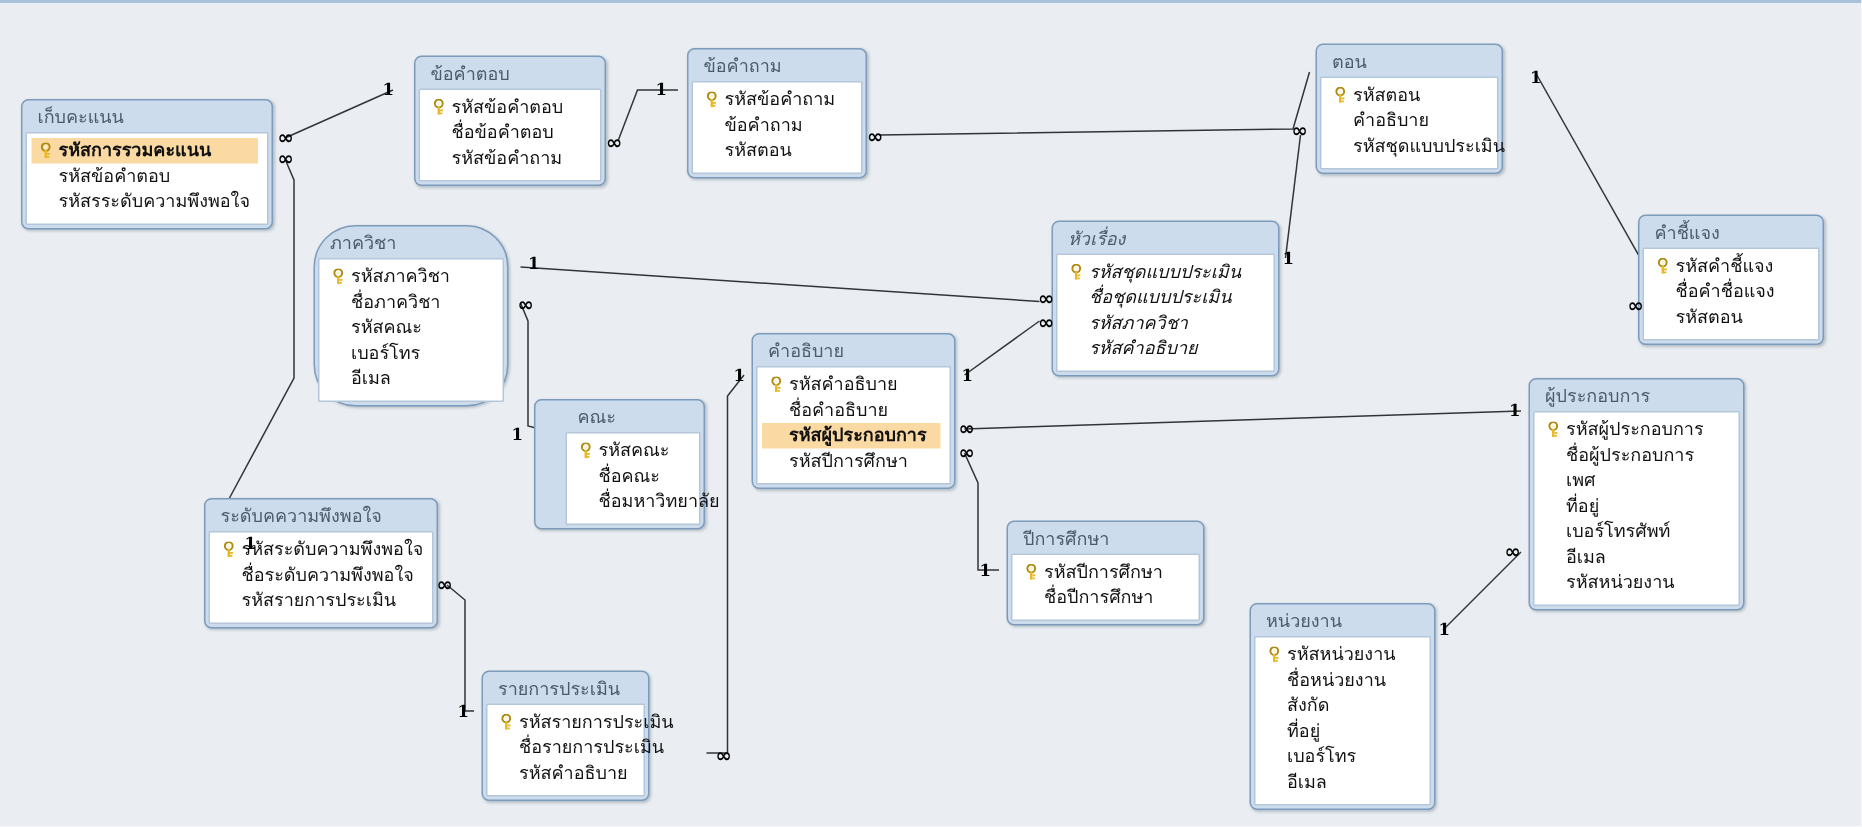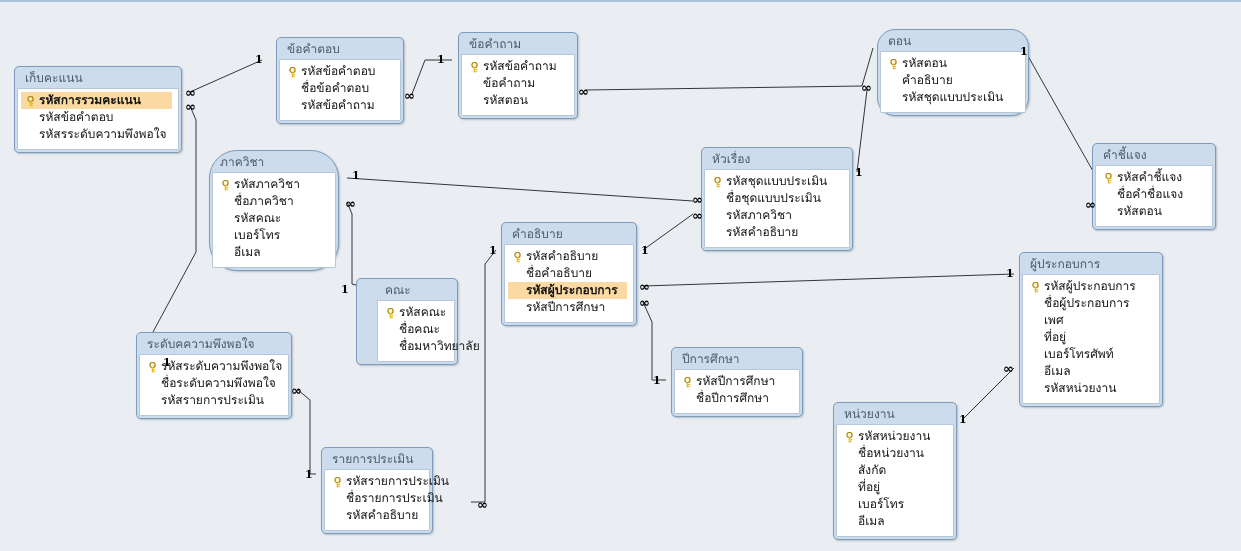--- a/index.html
+++ b/index.html
@@ -181,21 +181,21 @@
           <div class="fld">
             <span class="key"></span>
             <span class="fld-name">ข้อคำถาม</span>
           </div>
           <div class="fld">
             <span class="key"></span>
             <span class="fld-name">รหัสตอน</span>
           </div>
         </div>
       </div>
-      <div class="tbl" style="left: 877px; top: 27px; width: 152px; border-radius: 18px;">
+      <div class="tbl" style="left: 877px; top: 27px; width: 125px;">
         <div class="tbl-title">ตอน</div>
         <div class="tbl-body">
           <div class="fld">
             <span class="key"><svg width="9" height="11" viewBox="0 0 9 11" aria-hidden="true">
                 <circle cx="4.5" cy="3" r="2.6" fill="none" stroke="#b08a10" stroke-width="1.3"></circle>
                 <rect x="3.7" y="5" width="1.6" height="5.4" fill="#e8b820"></rect>
                 <rect x="5.3" y="7" width="2" height="1.2" fill="#e8b820"></rect>
                 <rect x="5.3" y="9" width="1.6" height="1.2" fill="#e8b820"></rect>
                 <circle cx="4.5" cy="3" r="1.2" fill="#fff5cc"></circle>
               </svg></span>
@@ -258,21 +258,21 @@
           <div class="fld">
             <span class="key"></span>
             <span class="fld-name">เบอร์โทร</span>
           </div>
           <div class="fld">
             <span class="key"></span>
             <span class="fld-name">อีเมล</span>
           </div>
         </div>
       </div>
-      <div class="tbl" style="left: 701px; top: 145px; width: 152px;">
+      <div class="tbl" style="left: 701px; top: 145px; width: 152px; font-style: italic;">
         <div class="tbl-title">หัวเรื่อง</div>
         <div class="tbl-body">
           <div class="fld">
             <span class="key"><svg width="9" height="11" viewBox="0 0 9 11" aria-hidden="true">
                 <circle cx="4.5" cy="3" r="2.6" fill="none" stroke="#b08a10" stroke-width="1.3"></circle>
                 <rect x="3.7" y="5" width="1.6" height="5.4" fill="#e8b820"></rect>
                 <rect x="5.3" y="7" width="2" height="1.2" fill="#e8b820"></rect>
                 <rect x="5.3" y="9" width="1.6" height="1.2" fill="#e8b820"></rect>
                 <circle cx="4.5" cy="3" r="1.2" fill="#fff5cc"></circle>
               </svg></span>
@@ -351,21 +351,21 @@
           <div class="fld">
             <span class="key"></span>
             <span class="fld-name">อีเมล</span>
           </div>
           <div class="fld">
             <span class="key"></span>
             <span class="fld-name">รหัสหน่วยงาน</span>
           </div>
         </div>
       </div>
-      <div class="tbl" style="left: 356px; top: 276px; width: 102px; padding-left: 20px;">
+      <div class="tbl" style="left: 356px; top: 264px; width: 114px; padding-left: 20px;">
         <div class="tbl-title">คณะ</div>
         <div class="tbl-body">
           <div class="fld">
             <span class="key"><svg width="9" height="11" viewBox="0 0 9 11" aria-hidden="true">
                 <circle cx="4.5" cy="3" r="2.6" fill="none" stroke="#b08a10" stroke-width="1.3"></circle>
                 <rect x="3.7" y="5" width="1.6" height="5.4" fill="#e8b820"></rect>
                 <rect x="5.3" y="7" width="2" height="1.2" fill="#e8b820"></rect>
                 <rect x="5.3" y="9" width="1.6" height="1.2" fill="#e8b820"></rect>
                 <circle cx="4.5" cy="3" r="1.2" fill="#fff5cc"></circle>
               </svg></span>

